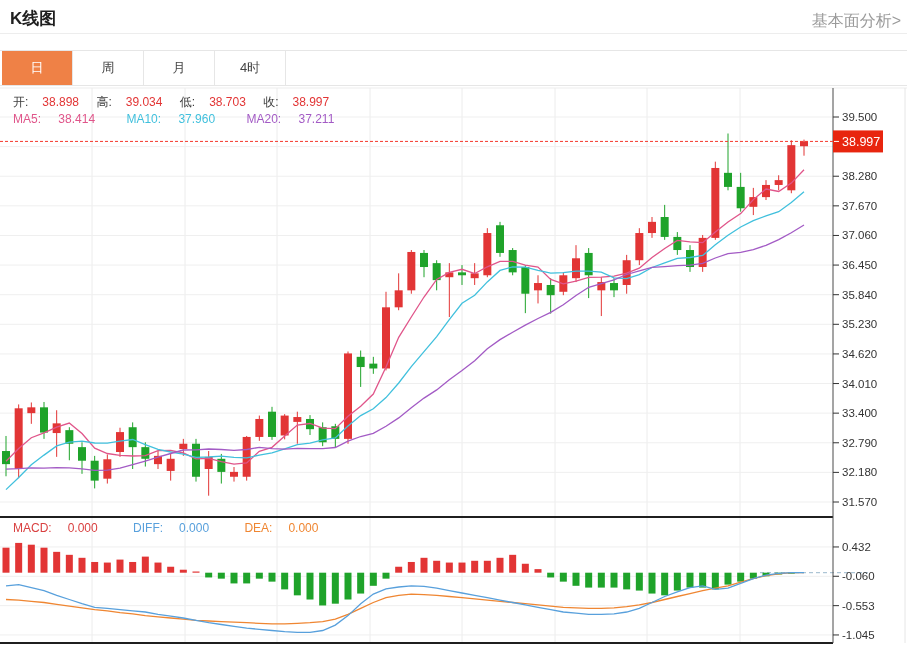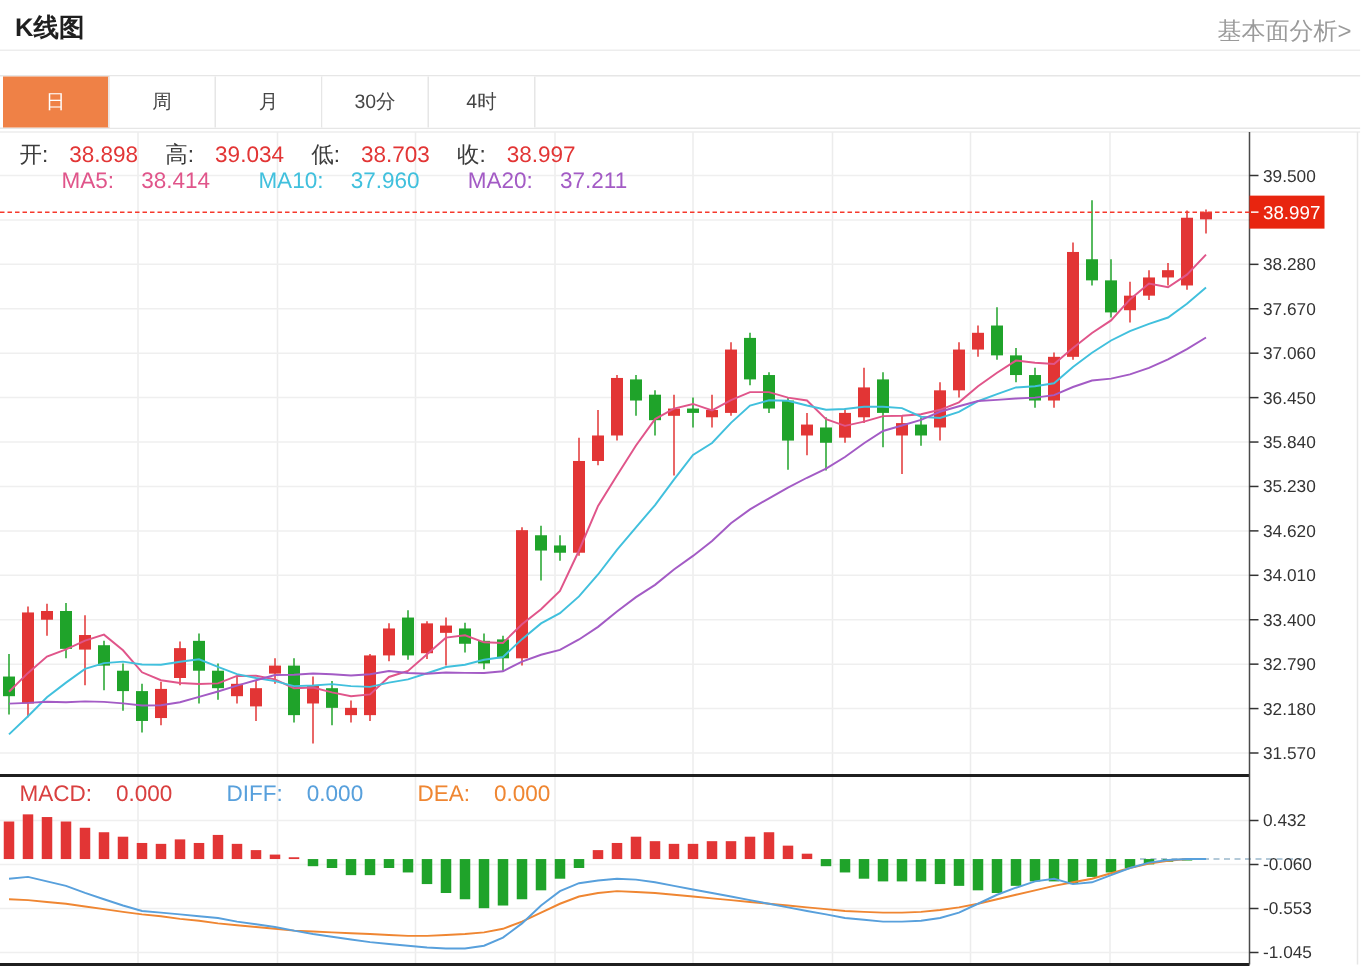--- a/index.html
+++ b/index.html
@@ -5,46 +5,45 @@
   html,body{margin:0;padding:0;background:#fff;font-family:"Liberation Sans",sans-serif;}
   #app{position:relative;width:907px;height:649px;overflow:hidden;background:#fff;}
   #chart-svg{position:absolute;left:0;top:0;z-index:1;}
   .hdr{position:absolute;left:0;top:0;width:907px;height:33px;border-bottom:1px solid #ededed;background:#fff;z-index:3;}
   .hdr .title{position:absolute;left:10px;top:7px;font-size:17px;font-weight:bold;color:#1f1f1f;}
   .hdr .flink{position:absolute;right:6px;top:11px;font-size:16px;color:#9a9a9a;text-decoration:none;cursor:pointer;}
   .tabbar{position:absolute;left:0;top:50px;width:907px;height:36px;border-top:1px solid #e6e6e6;border-bottom:1px solid #e6e6e6;background:#fff;display:flex;z-index:3;box-sizing:border-box;}
   .tab{width:70px;height:34px;line-height:34px;text-align:center;font-size:13px;color:#454545;border-right:1px solid #e6e6e6;cursor:pointer;background:#fff;}
   .tab:first-child{margin-left:2px;}
   .tab.active{background:#ef8146;color:#fff;}
-  .row{position:absolute;z-index:4;font-size:15px;white-space:nowrap;}
+  .row{position:absolute;z-index:4;font-size:12px;white-space:nowrap;}
   .ohlc-row{left:13px;top:94px;color:#3c3c3c;}
   .ohlc-row b{font-weight:normal;color:#e23535;}
   .ohlc-row span{margin-right:14px;}
-  .ma-row{left:13px;top:112px;margin-left:28px;}
+  .ma-row{left:13px;top:112px;}
   .ma-row span{margin-right:14px;}
   .ma5{color:#e0558a;} .ma10{color:#41c0dd;} .ma20{color:#a35bc5;}
   .macd-row{left:13px;top:521px;text-align:center;}
   .macd-row span{margin-right:16px;}
   .vmacd{color:#d94040;} .vdiff{color:#58a0dc;} .vdea{color:#ef8632;}
 </style>
 </head>
 <body>
 
 <div id="app">
 
   <div class="hdr">
     <div class="title">K线图</div>
     <a class="flink">基本面分析&gt;</a>
   </div>
 
   <div class="tabbar">
     <div class="tab active">日</div>
     <div class="tab">周</div>
     <div class="tab">月</div>
-    <div class="tab">30分</div>
     <div class="tab">4时</div>
   </div>
 
   <svg id="chart-svg" width="907" height="649">
       <g>
         <line x1="0" y1="88" x2="907" y2="88" stroke="#ededed" stroke-width="1"></line>
         <line x1="92" y1="88" x2="92" y2="643" stroke="#ececec" stroke-width="1"></line>
         <line x1="185" y1="88" x2="185" y2="643" stroke="#ececec" stroke-width="1"></line>
         <line x1="277" y1="88" x2="277" y2="643" stroke="#ececec" stroke-width="1"></line>
         <line x1="370" y1="88" x2="370" y2="643" stroke="#ececec" stroke-width="1"></line>

